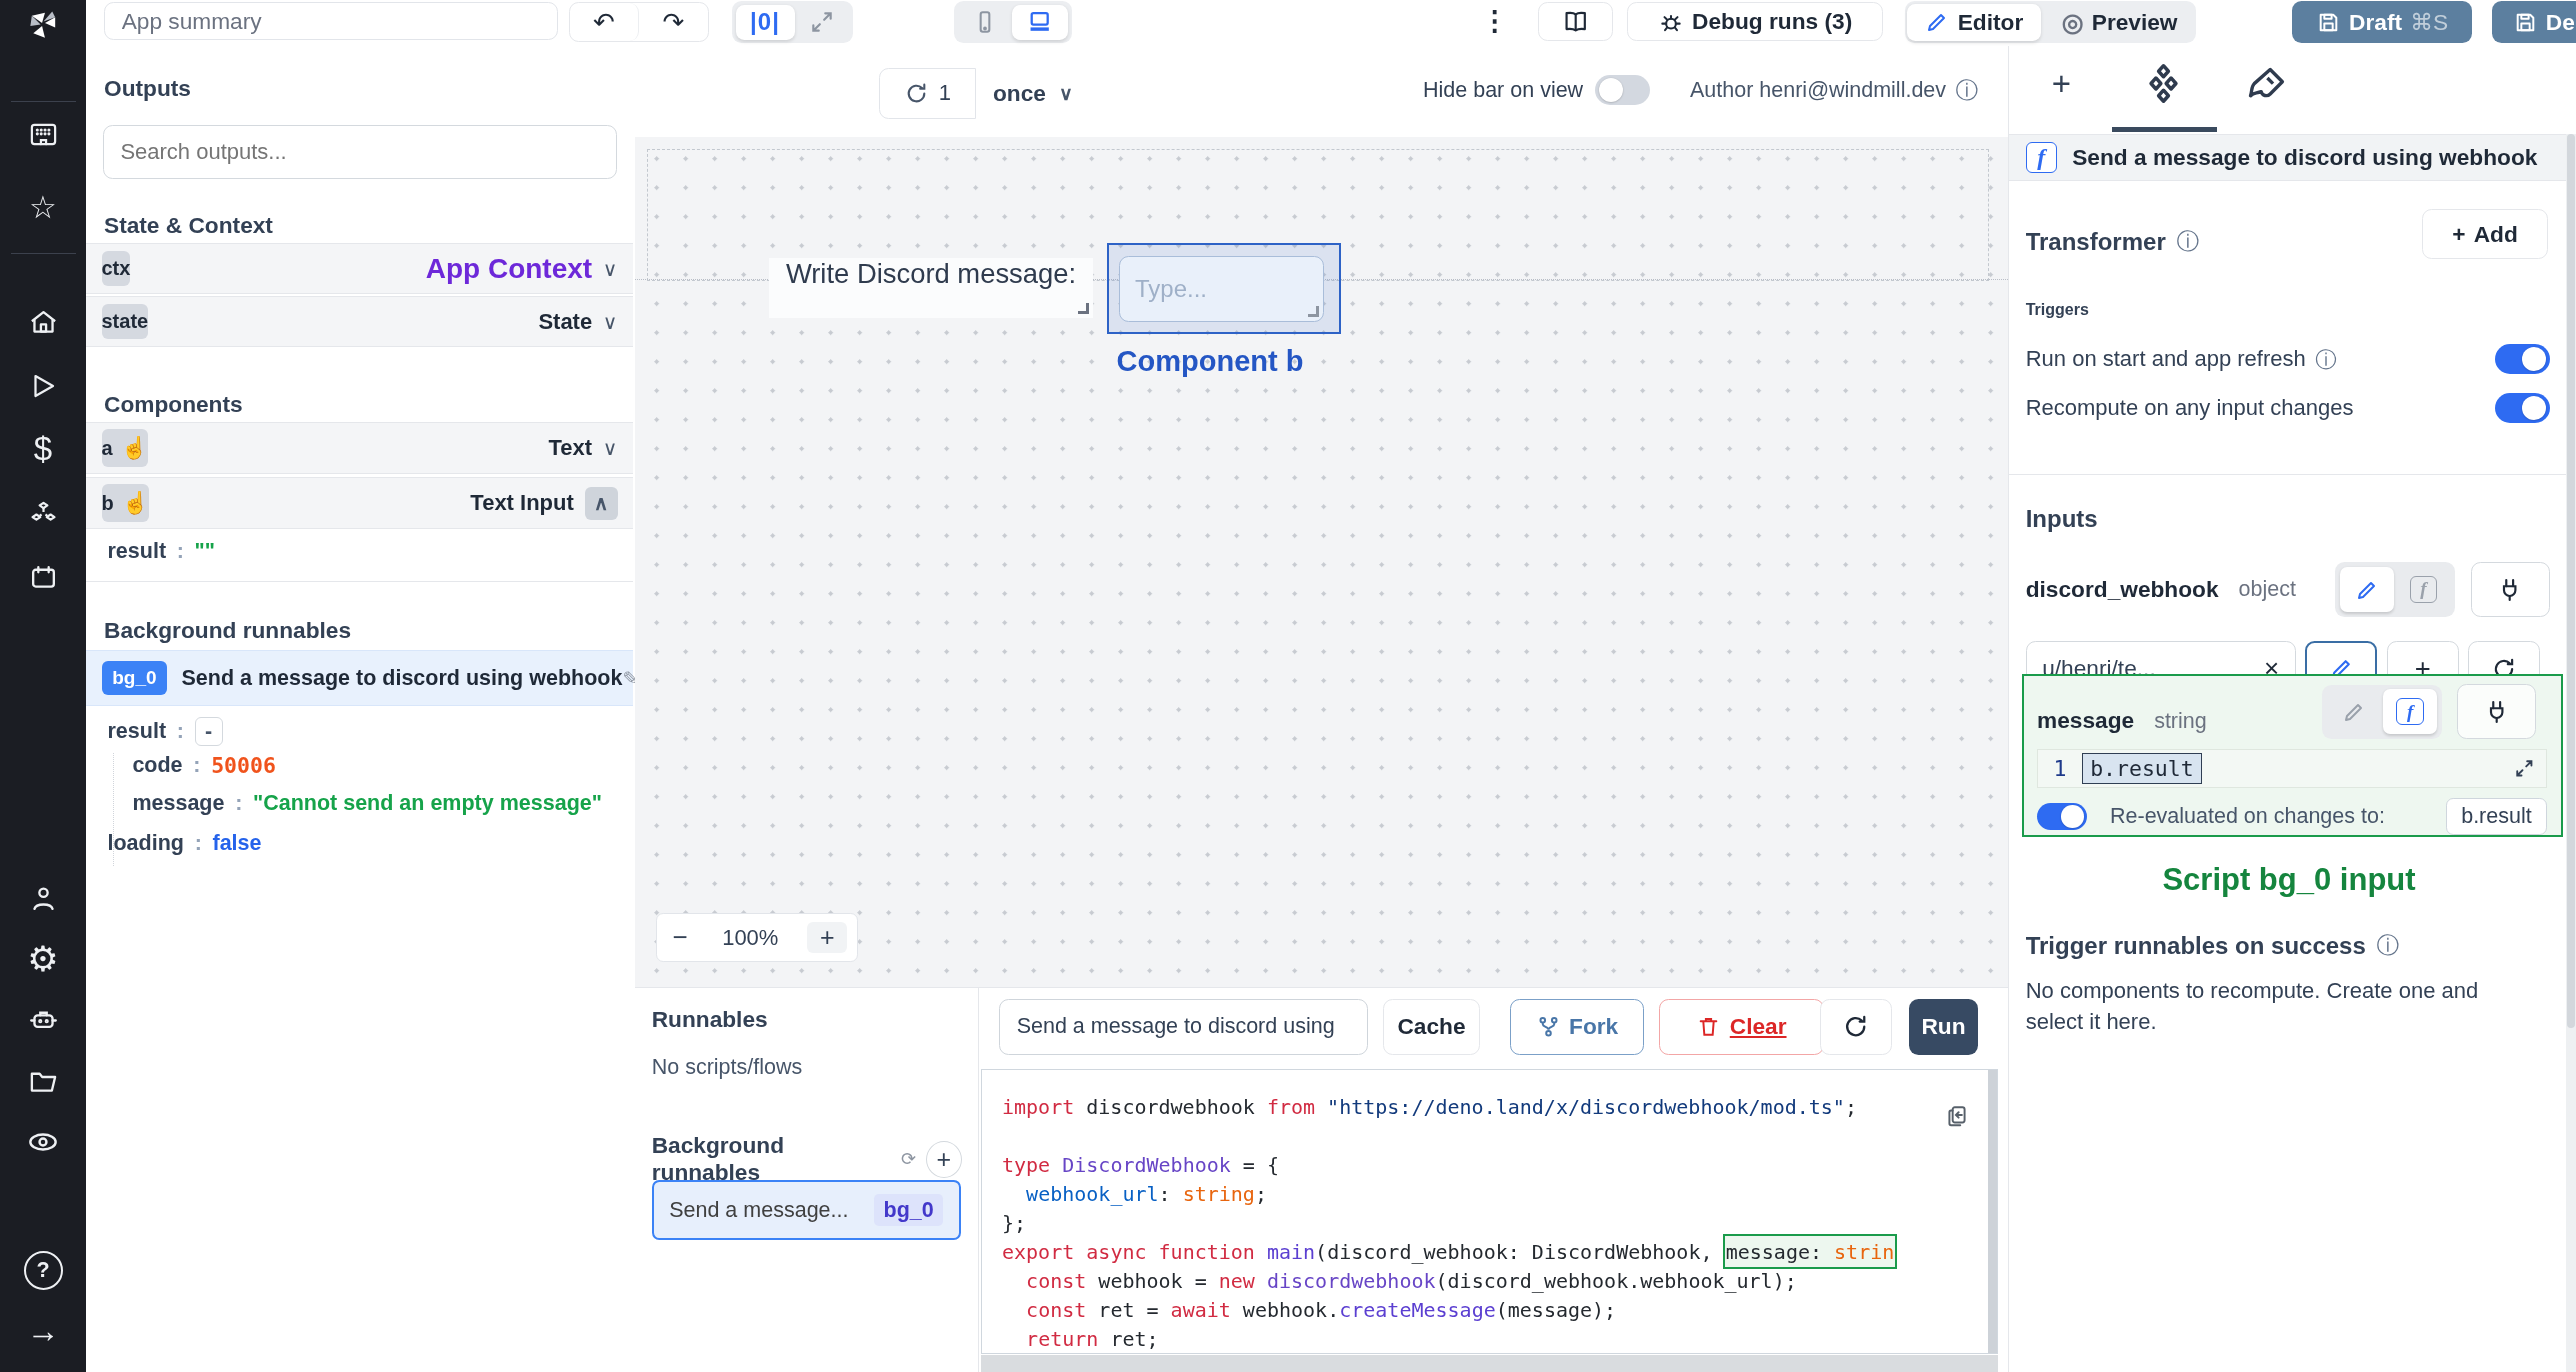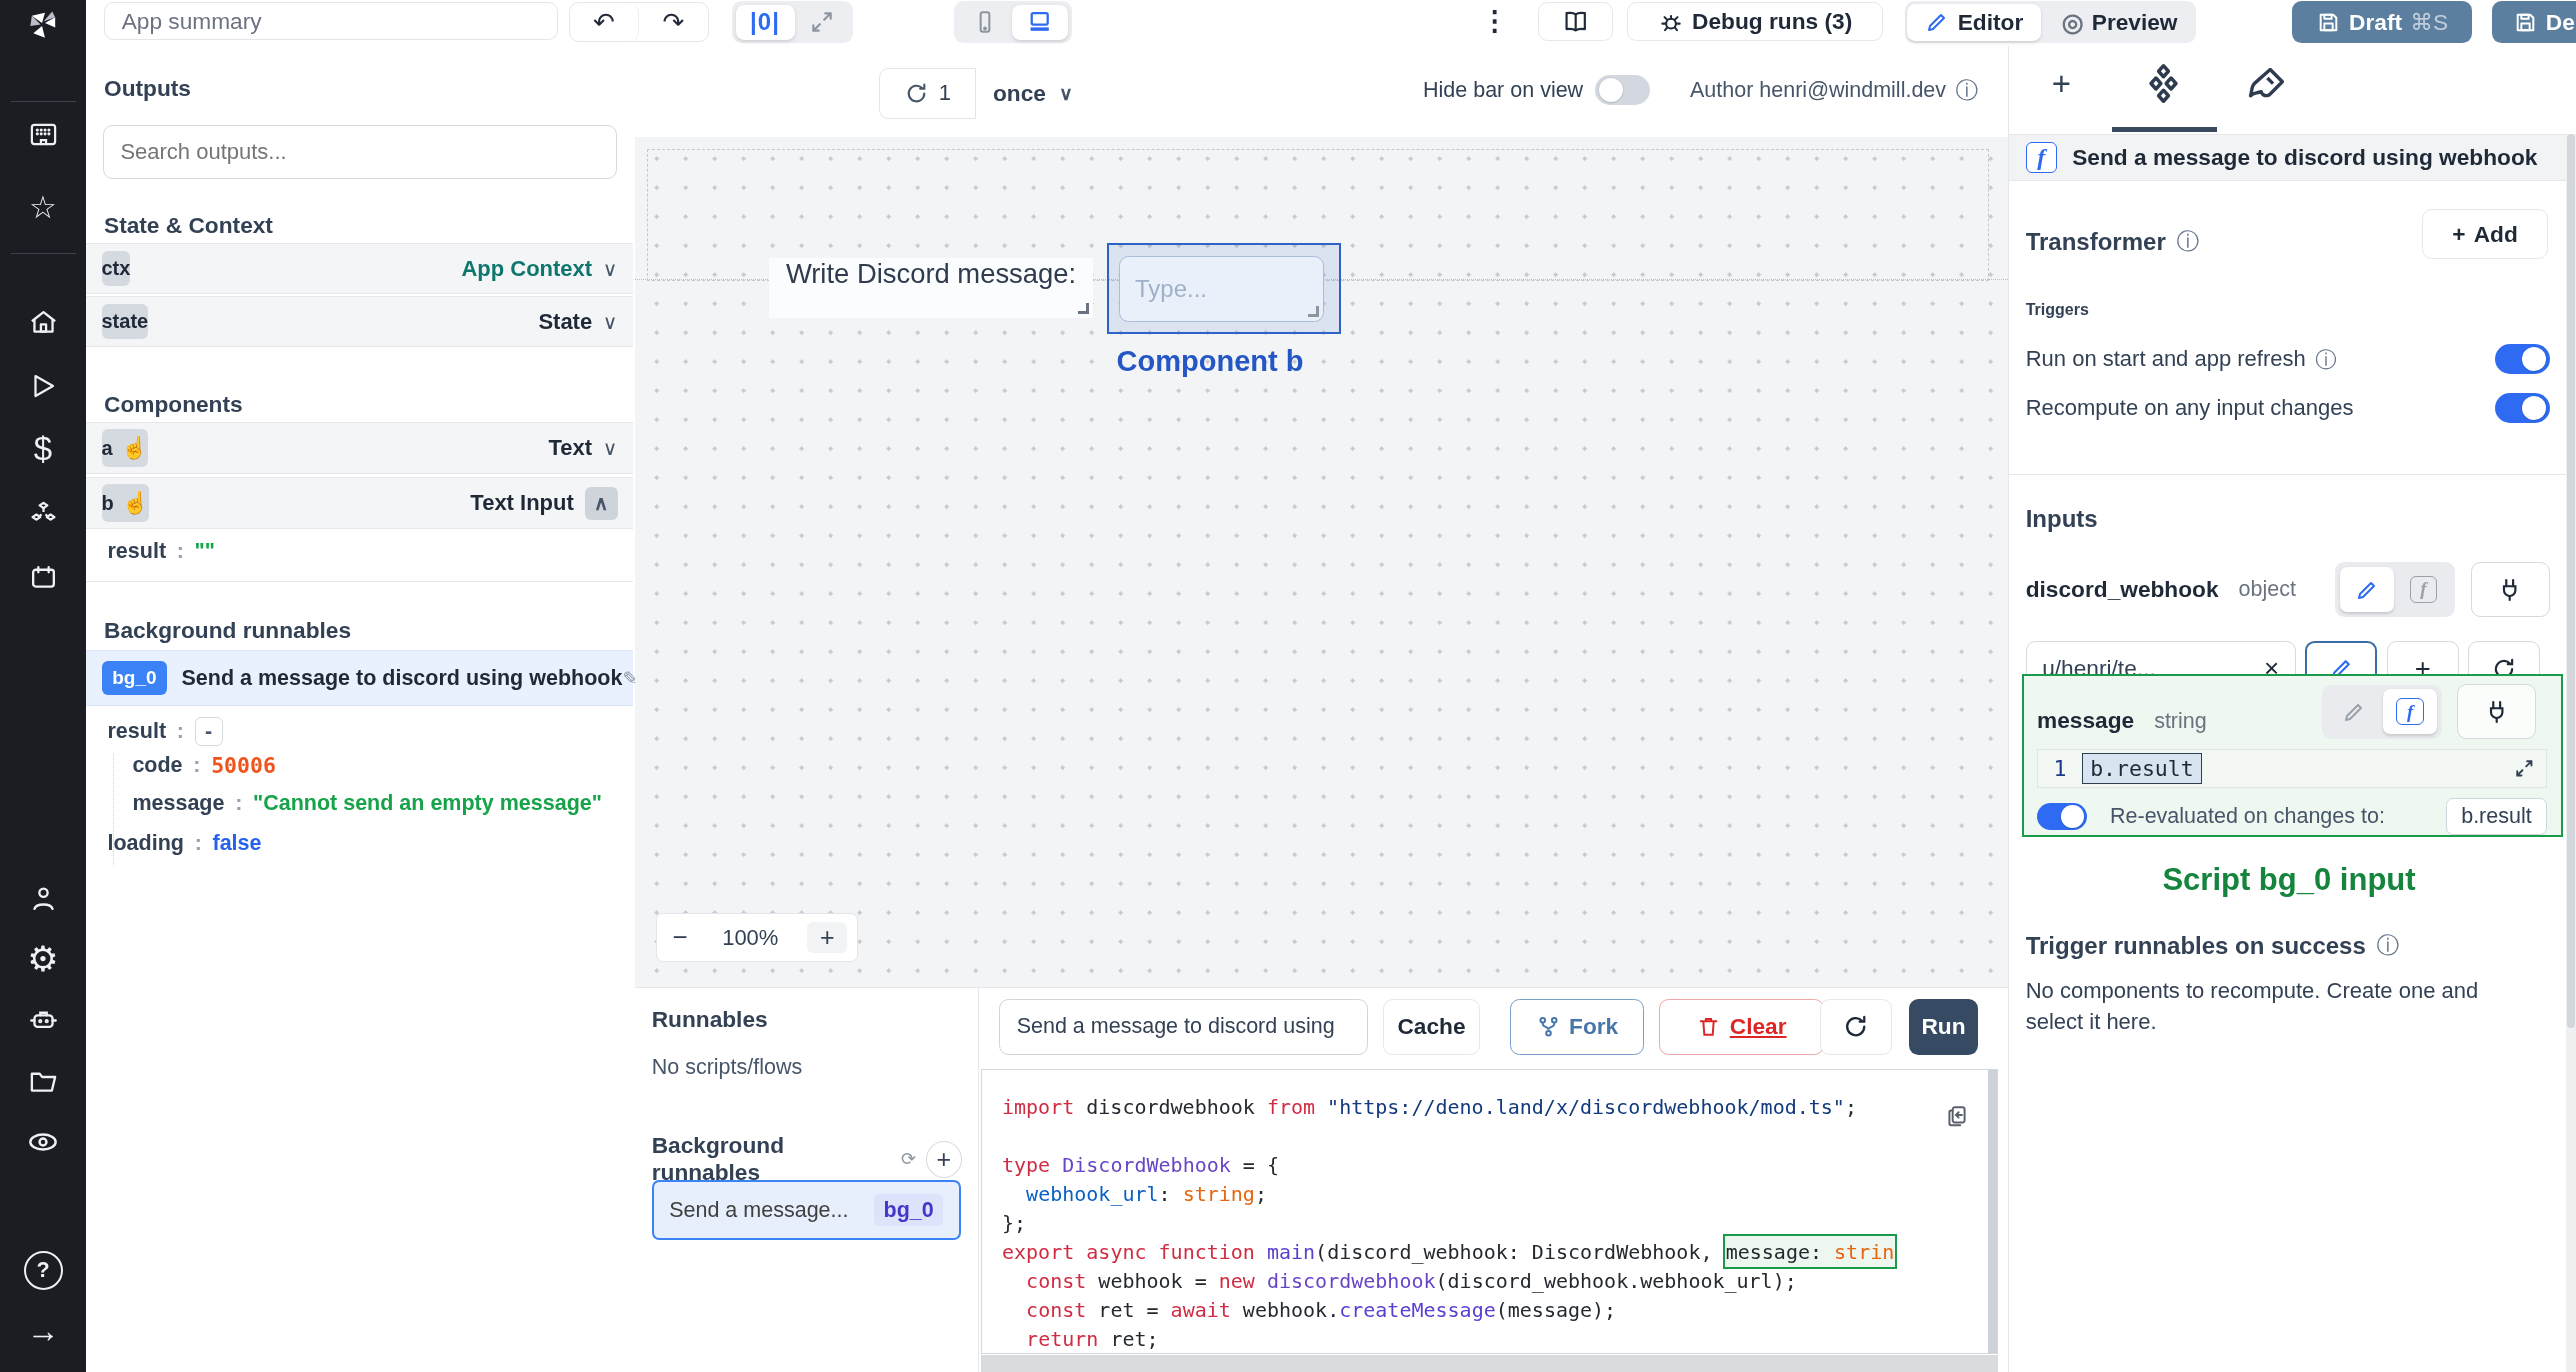--- a/index.html
+++ b/index.html
@@ -231,21 +231,21 @@
       <span>Deploy</span>
     </div>
   </div>
 
   <div class="abs leftpanel">
     <div class="abs sec-title" style="left:18px;top:29px;">Outputs</div>
     <input class="abs tb-input" style="left: 16.7px; top: 79px; width: 514px; height: 54px; font-size: 22px; border-color: rgb(212, 217, 222);" placeholder="Search outputs...">
     <div class="abs sec-title" style="left:18px;top:166px;">State &amp; Context</div>
     <div class="abs lp-row" style="top:197px;height:51px;">
       <span class="badge">ctx</span>
-      <span style="margin-left:auto;font-size:22px;font-weight:700;color:#0f766e;">App Context</span>
+      <span style="margin-left:auto;font-size:28px;font-weight:700;color:#6d28d9;">App Context</span>
       <span class="chev" style="margin-left:10.7px;font-weight:400;">∨</span>
     </div>
     <div class="abs lp-row" style="top:250px;height:51px;">
       <span class="badge">state</span>
       <span style="margin-left:auto;font-size:22px;font-weight:700;color:#1f2937;">State</span>
       <span class="chev" style="margin-left:10.7px;font-weight:400;">∨</span>
     </div>
     <div class="abs sec-title" style="left:18px;top:345px;">Components</div>
     <div class="abs lp-row" style="top:376px;height:52px;">
       <span class="badge">

